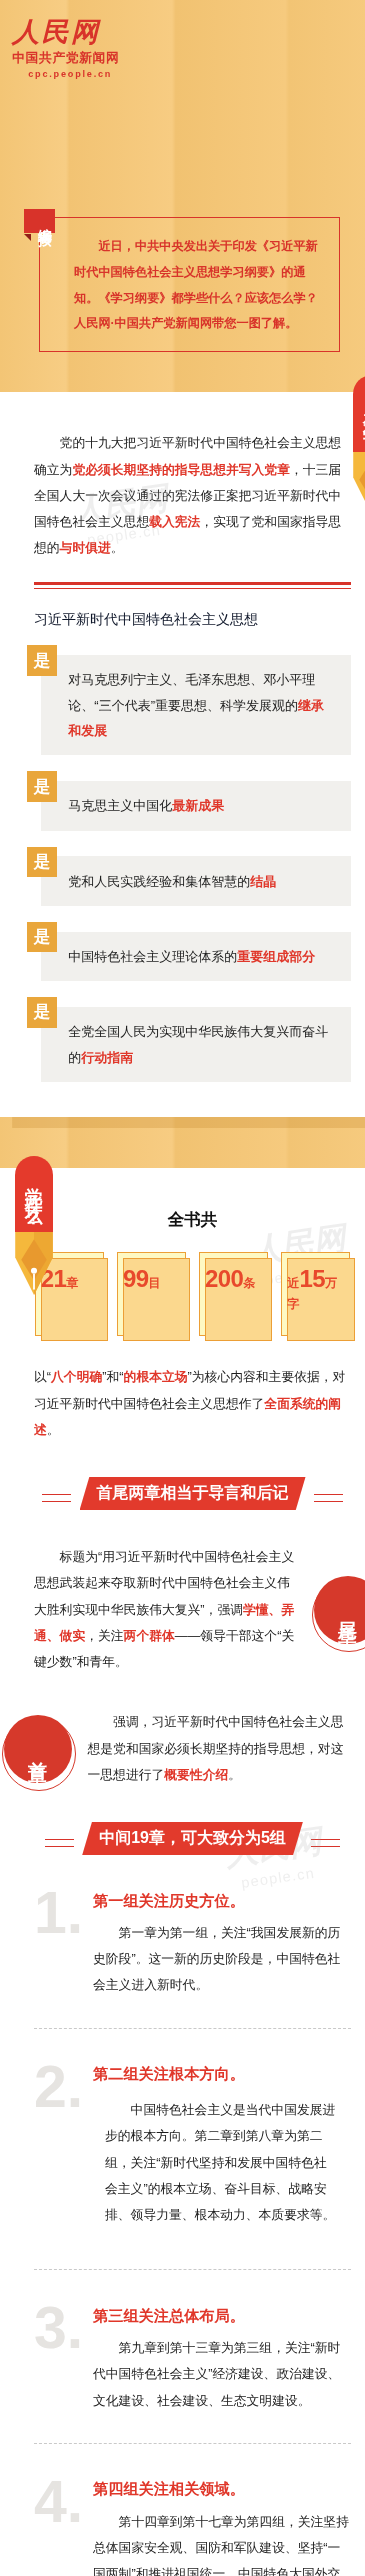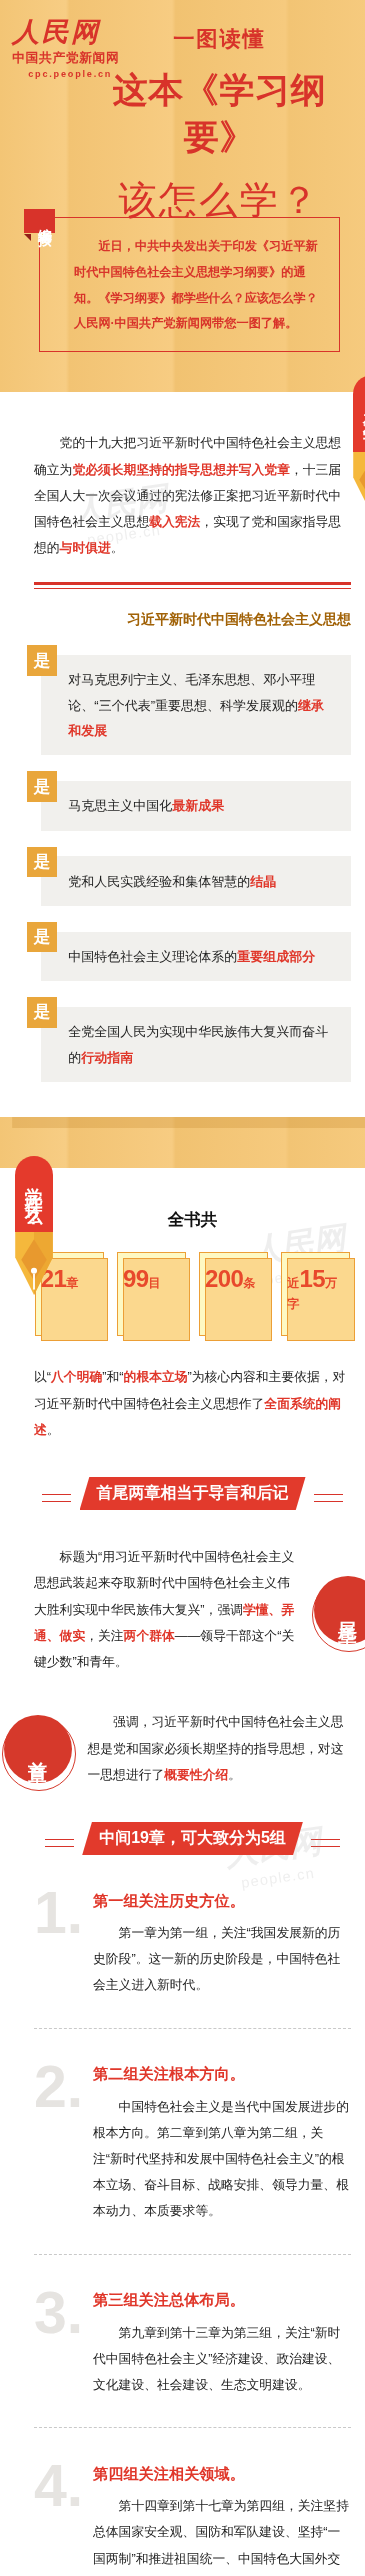--- a/index.html
+++ b/index.html
@@ -31,21 +31,21 @@
   .ribbon{position:absolute;display:flex;flex-direction:column;align-items:center;z-index:5;}
   .ribbon-body{width:38px;background:#e43a2c;border-radius:19px 19px 0 0;padding:18.3px 0 9.8px;display:flex;justify-content:center;}
   .ribbon-text{writing-mode:vertical-rl;color:#fff;font-size:17.7px;font-weight:bold;letter-spacing:6.1px;}
   .ribbon-right{right:1.2px;top:-17px;}
   .ribbon-left{left:14.6px;top:-12.2px;}
   
   .para{color:#1d1d1d;font-size:12.8px;line-height:2.05;}
   .indent{text-indent:2em;}
   .em{color:#e0372a;font-weight:bold;}
   .red-divider{margin:21px 0 0;height:3px;border-top:3px solid #d8332a;border-bottom:1.2px solid #d8332a;}
-  .subheading{margin-top:22px;color:#a16207;font-size:14px;font-weight:bold;text-align:right;}
+  .subheading{margin-top:22px;color:#0f172a;font-size:14px;font-weight:normal;}
   
   .point{position:relative;margin:25.6px 0 0 7.3px;background:#f1f0ed;padding:12.2px 14.6px 12.2px 27px;}
   .point-badge{position:absolute;left:-14.6px;top:-9.8px;width:30.5px;height:30.5px;background:#e9a63b;color:#fff;
     font-size:16.5px;font-weight:bold;display:flex;align-items:center;justify-content:center;}
   .point .para{font-size:13px;line-height:1.95;}
   
   .book-heading{text-align:center;color:#111;font-size:16.5px;font-weight:bold;margin-top:2.4px;}
   .stats{display:flex;justify-content:center;gap:13.4px;margin-top:21px;}
   .stat{position:relative;width:57px;min-height:66px;background:#fef9c3;border:1.2px solid #ec9f36;padding:9.8px 4.9px 6.1px;
     color:#e8492c;font-size:12.2px;font-weight:bold;line-height:1.35;z-index:1;}
@@ -78,25 +78,20 @@
 <body>
 
 <div class="page">
 
   <div class="header">
     <div class="logo">
       <div class="l1">人民网</div>
       <div class="l2">中国共产党新闻网</div>
       <div class="l3">cpc.people.cn</div>
     </div>
-    <div class="title-block">
-      <div class="title-kicker">一图读懂</div>
-      <div class="title-main">这本《学习纲要》</div>
-      <div class="title-sub">该怎么学？</div>
-    </div>
   </div>
 
   <div class="editor">
     <div class="editor-tab">编者按</div>
     <div class="editor-text">近日，中共中央发出关于印发《习近平新时代中国特色社会主义思想学习纲要》的通知。《学习纲要》都学些什么？应该怎么学？人民网·中国共产党新闻网带您一图了解。</div>
   </div>
 
   <div class="card card-why">
     <div class="ribbon ribbon-right">
       <div class="ribbon-body">
@@ -202,21 +197,21 @@
       <div>
         <div class="group-title">第一组关注历史方位。</div>
         <p class="para indent" style="margin:0;">第一章为第一组，关注“我国发展新的历史阶段”。这一新的历史阶段是，中国特色社会主义进入新时代。</p>
       </div>
     </div>
     <hr class="dashed">
     <div class="group">
       <div class="group-num">2.</div>
       <div>
         <div class="group-title">第二组关注根本方向。</div>
-        <p class="para indent" style="margin:0;">中国特色社会主义是当代中国发展进步的根本方向。第二章到第八章为第二组，关注“新时代坚持和发展中国特色社会主义”的根本立场、奋斗目标、战略安排、领导力量、根本动力、本质要求等。</p>
+        <p class="para indent" style="margin:12px;">中国特色社会主义是当代中国发展进步的根本方向。第二章到第八章为第二组，关注“新时代坚持和发展中国特色社会主义”的根本立场、奋斗目标、战略安排、领导力量、根本动力、本质要求等。</p>
       </div>
     </div>
     <hr class="dashed">
     <div class="group">
       <div class="group-num">3.</div>
       <div>
         <div class="group-title">第三组关注总体布局。</div>
         <p class="para indent" style="margin:0;">第九章到第十三章为第三组，关注“新时代中国特色社会主义”经济建设、政治建设、文化建设、社会建设、生态文明建设。</p>
       </div>
     </div>

